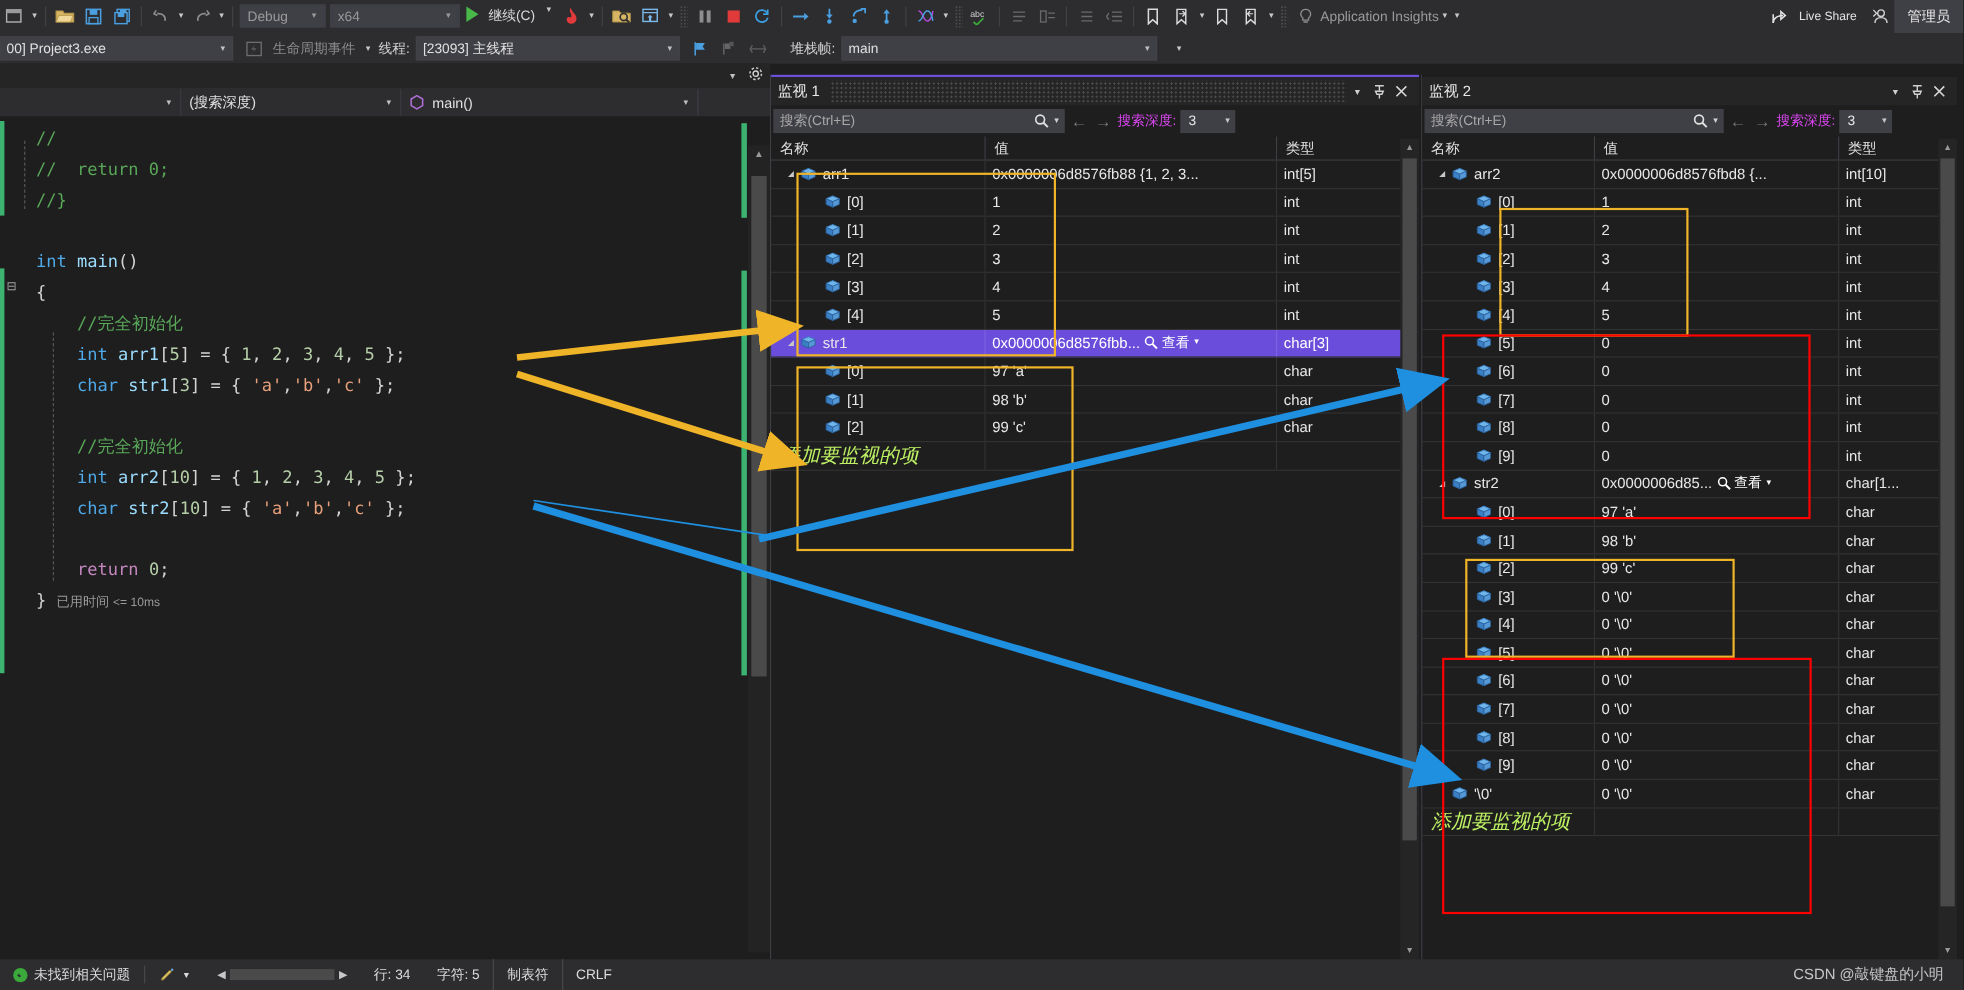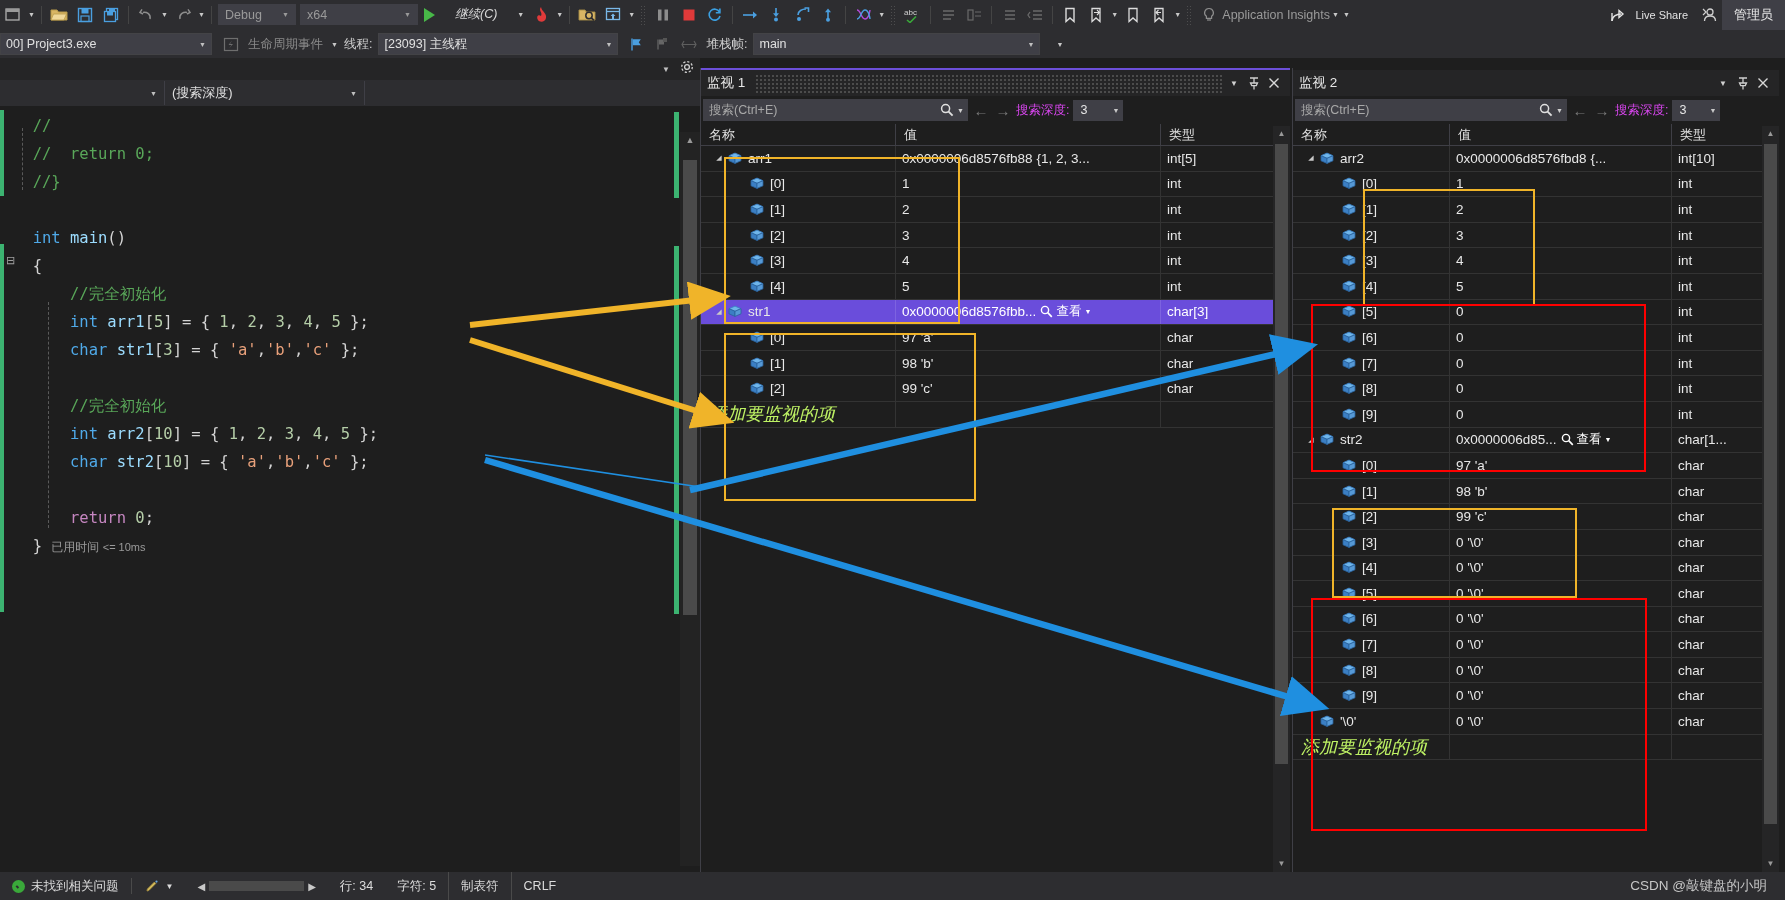--- a/index.html
+++ b/index.html
@@ -26,21 +26,21 @@
   .tb-grip{ width:7px; height:20px; margin:0 3px;
     background-image:radial-gradient(#555 1px, transparent 1px);
     background-size:3px 3px; opacity:.8; }
   .tb-caret{ font-size:7px; color:#c8c8c8; width:11px; text-align:center; }
   .tb-combo{
     height:21px; background:#3f3f46; border:1px solid #3f3f46; color:#9a9a9a;
     font-size:12.5px; display:flex; align-items:center; padding:0 6px;
     justify-content:space-between; margin:0 2px;
   }
   .tb-combo span.val{ padding-right:10px; }
-  .tb-run{ display:flex; align-items:center; gap:20px; padding:0 4px; color:#d8d8d8; font-size:12.5px;font-style:italic;}
+  .tb-run{ display:flex; gap:9px; padding:0 4px; color:#d8d8d8; font-size:12.5px;}
   .tri-green{ width:0;height:0;border-left:11px solid #48b848;border-top:7px solid transparent;border-bottom:7px solid transparent; }
   .tb-text{ font-size:12.5px; color:#9a9a9a; }
   .tb-right{ margin-left:auto; display:flex; align-items:center; height:100%; }
   .liveshare{ font-size:11px; color:#e3e3e3; display:flex; align-items:center; gap:7px; padding:0 8px;}
   .admin{ background:#3f3f46; height:30px; display:flex;align-items:center;padding:0 12px;font-size:13px;color:#e8e8e8;}
 
   
   .debugbar{
     position:absolute; left:0; top:30px; width:1785px; height:28px;
     background:#2d2d30; display:flex; align-items:center; padding-left:0;
@@ -398,21 +398,21 @@
           <path d="M3 2.5v10" stroke="#666" stroke-width="1.3"></path>
           <rect x="4" y="2.5" width="5" height="5" fill="#666"></rect>
           <rect x="8" y="1" width="4" height="4" fill="#555"></rect>
         </svg>
     </div>
     <div class="tb-btn">
       <svg width="18" height="13" viewBox="0 0 18 13">
           <path d="M2 6.5h14M4 3l-2 3.5L4 10M14 3l2 3.5-2 3.5" fill="none" stroke="#5e5e5e" stroke-width="1.2"></path>
         </svg>
     </div>
-    <div class="dbg-label" style="margin-left:4px">堆栈帧:</div>
+    <div class="dbg-label" style="margin-left:16px">堆栈帧:</div>
     <div class="dbg-combo" style="width:287px">
       <span>main</span>
       <span style="font-size:7px;color:#c0c0c0">▼</span>
     </div>
     <div class="tb-caret" style="margin-left:8px">▼</div>
   </div>
 
   <div class="editor-pane">
     <div class="editor-tabstrip">
       <span style="font-size:8px;color:#c0c0c0">▼</span>
@@ -424,20 +424,27 @@
       </span>
     </div>
     <div class="nav-row">
       <div class="nav-combo" style="width:165px">
         <span></span>
         <span class="car">▼</span>
       </div>
       <div class="nav-combo" style="width:200px">
         <span>(搜索深度)</span>
         <span class="car">▼</span>
+      </div>
+      <div class="nav-combo" style="width:270px;display:flex;gap:7px;justify-content:flex-start">
+        <svg width="14" height="14" viewBox="0 0 14 14">
+            <path d="M7 1l5.2 3v6L7 13 1.8 10V4z" fill="none" stroke="#b06fd8" stroke-width="1.4"></path>
+          </svg>
+        <span>main()</span>
+        <span class="car" style="margin-left:auto">▼</span>
       </div>
     </div>
 
     <div class="code-area">
 
       <div class="change-bar" style="top:4px;height:86px"></div>
       <div class="change-bar" style="top:138px;height:368px"></div>
       <div class="fold" style="left:6px;top:148px">⊟</div>
       <div class="dashed-v" style="left:22px;top:22px;height:62px"></div>
       <div class="dashed-v" style="left:48px;top:196px;height:226px"></div>

